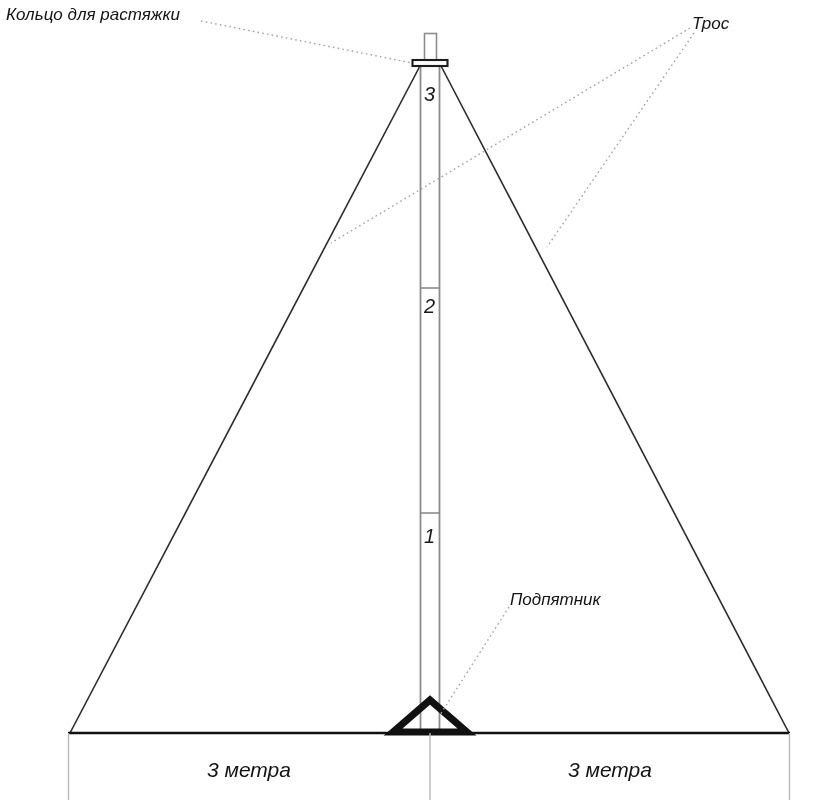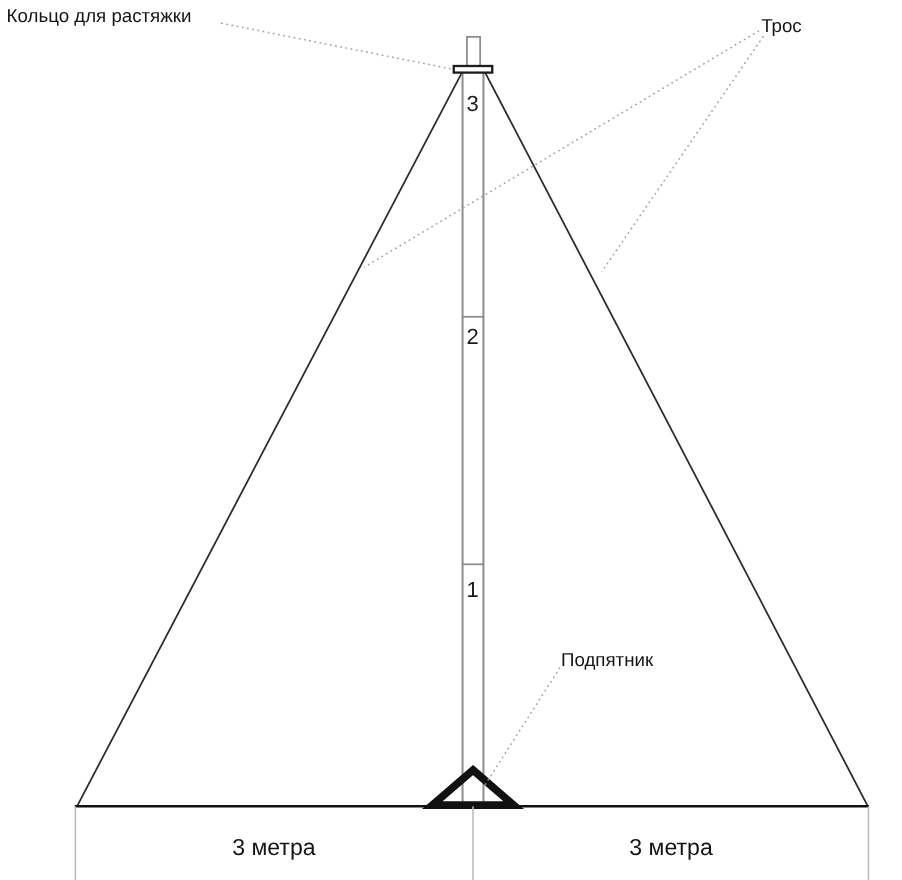--- a/index.html
+++ b/index.html
@@ -14,20 +14,21 @@
     overflow: hidden;
     font-family: "Liberation Sans", sans-serif;
     color: #111111;
   }
   #diagram-root {
     position: absolute;
     left: 0;
     top: 0;
     width: 764px;
     height: 800px;
+    font-style: italic;
   }
   svg.diagram-canvas {
     position: absolute;
     left: 0;
     top: 0;
     width: 820px;
     height: 800px;
     display: block;
   }
   .label-text {

